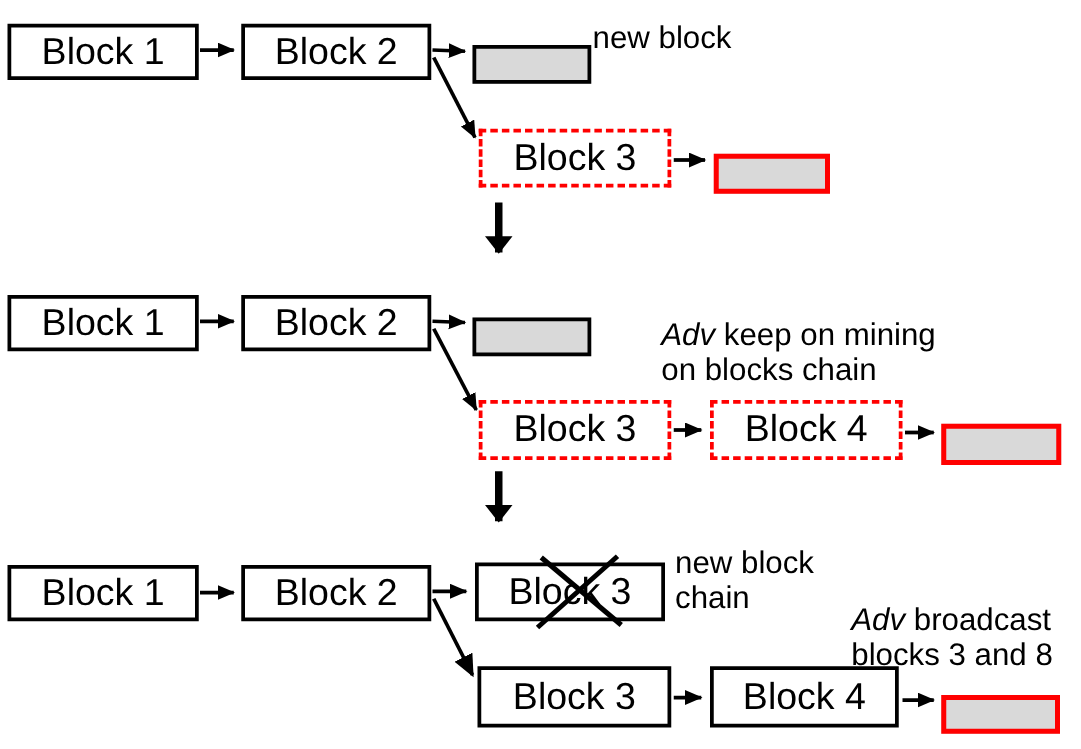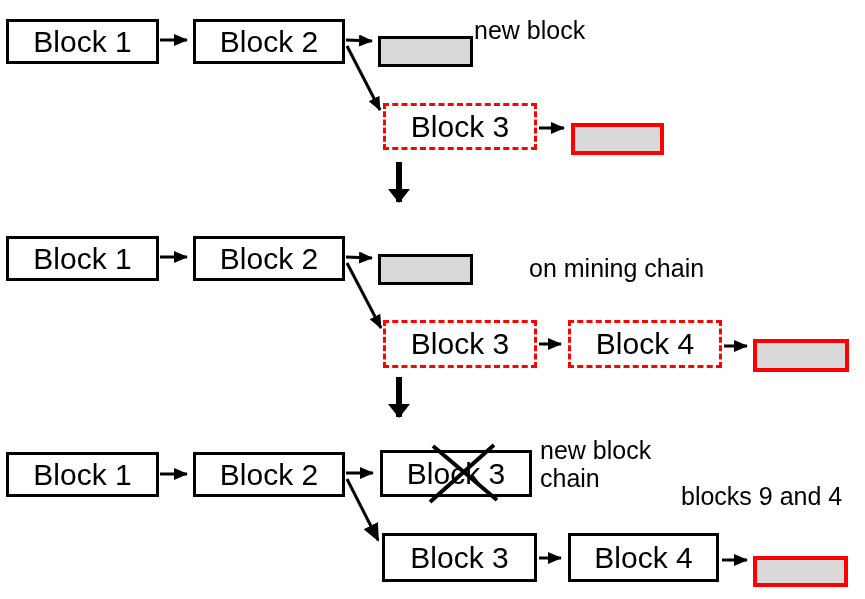--- a/index.html
+++ b/index.html
@@ -71,36 +71,38 @@
   </div>
 
   <div class="box" style="left:6px;top:236px;width:153px;height:45px">Block 1</div>
   <div class="box" style="left:193px;top:236px;width:152px;height:45px">Block 2</div>
   <div class="box gray" style="left:378px;top:254px;width:95px;height:31px"></div>
   <div class="box red-dashed" style="left:383px;top:320px;width:154px;height:48px">Block 3</div>
   <div class="box red-dashed" style="left:568px;top:320px;width:154px;height:48px">Block 4</div>
   <div class="box red-solid" style="left:753px;top:339px;width:96px;height:33px"></div>
 
   <div class="note" style="left:529px;top:254px">
-    <div>on mining chain</div>
+    <div><span class="it">Adv</span><span> keep on mining</span></div>
+    <div>on blocks chain</div>
   </div>
 
   <div class="box" style="left:6px;top:452px;width:153px;height:45px">Block 1</div>
   <div class="box" style="left:193px;top:452px;width:152px;height:45px">Block 2</div>
   <div class="box" style="left:380px;top:450px;width:152px;height:47px">Block 3</div>
   <div class="box" style="left:382px;top:533px;width:155px;height:49px">Block 3</div>
   <div class="box" style="left:568px;top:533px;width:151px;height:49px">Block 4</div>
   <div class="box red-solid" style="left:753px;top:556px;width:95px;height:31px"></div>
 
   <div class="note" style="left:540px;top:436px">
     <div>new block</div>
     <div>chain</div>
   </div>
   <div class="note" style="left:681px;top:482px">
-    <div>blocks 9 and 4</div>
+    <div><span class="it">Adv</span><span> broadcast</span></div>
+    <div>blocks 3 and 8</div>
   </div>
 
   <svg id="arrow-layer" viewBox="0 0 865 599" xmlns="http://www.w3.org/2000/svg">
     <defs>
       <marker id="ah" markerUnits="userSpaceOnUse" markerWidth="16" markerHeight="14" refX="13" refY="6" orient="auto">
         <path d="M0,0 L14,6 L0,12 Z"></path>
       </marker>
       <marker id="ah-mid" markerUnits="userSpaceOnUse" markerWidth="20" markerHeight="18" refX="16" refY="8" orient="auto">
         <path d="M0,0 L18,8 L0,16 Z"></path>
       </marker>

